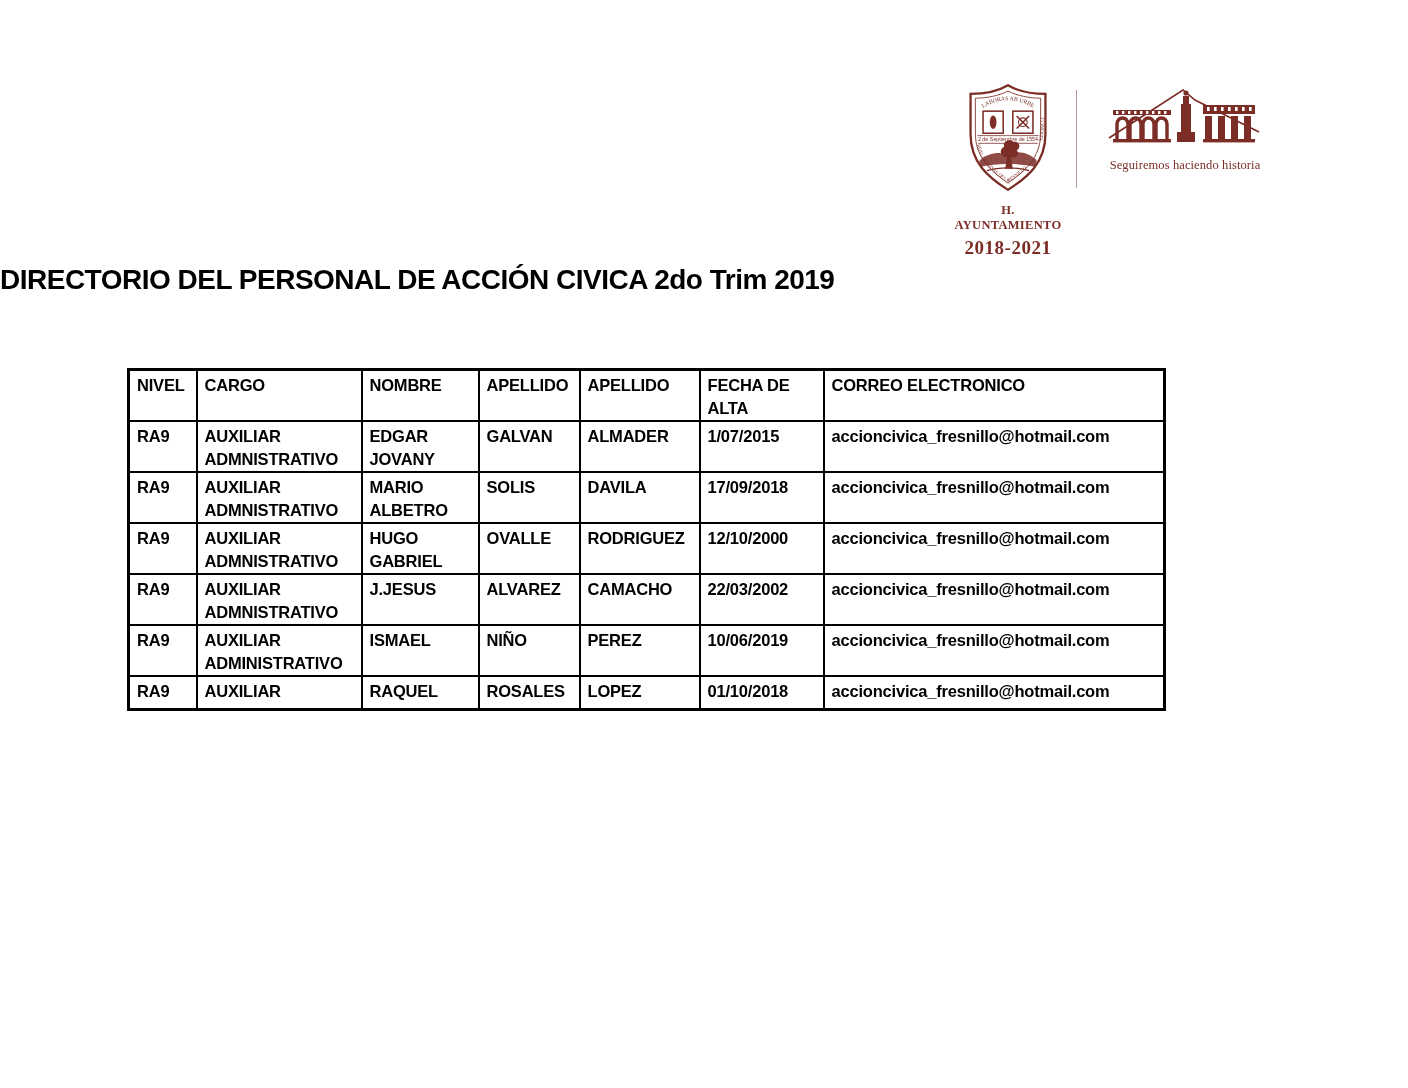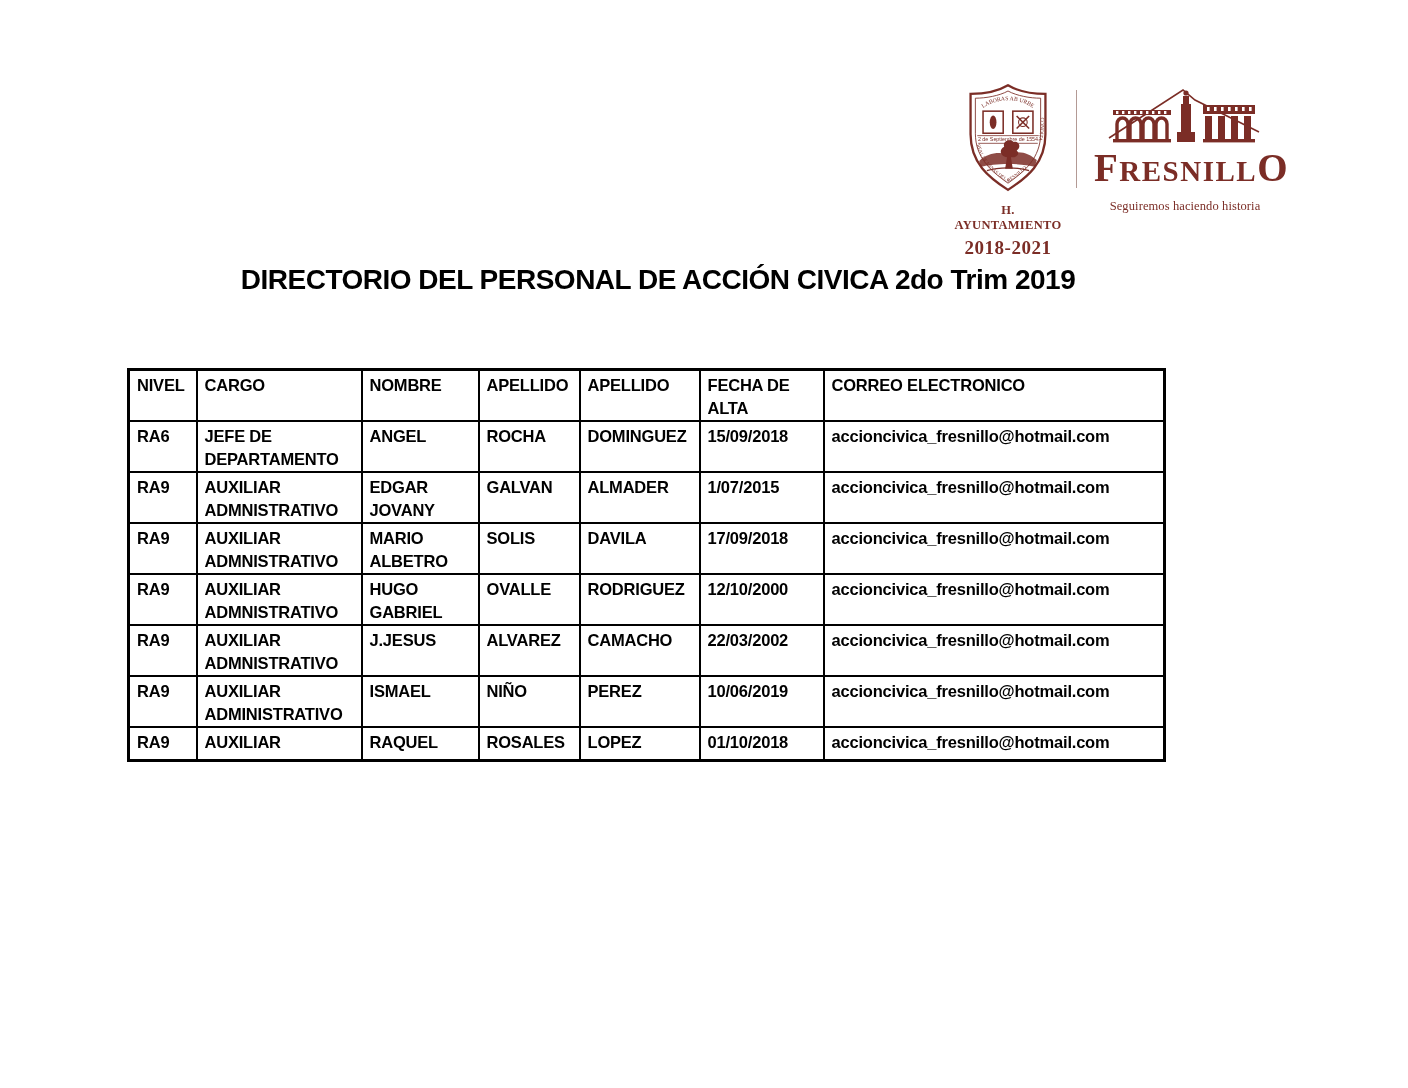--- a/index.html
+++ b/index.html
@@ -15,21 +15,21 @@
   .crest-line2{font-family:"Liberation Serif",serif;font-weight:bold;font-size:19px;letter-spacing:.5px;margin-top:4px;}
   .logo-divider{position:absolute;left:124px;top:32px;width:1px;height:98px;background:#b39a95;}
   .brand-col{position:absolute;left:142px;top:0;width:182px;text-align:center;color:#7b2d26;}
   .brand-col svg{display:block;margin:26px auto 0 auto;}
   .wordmark{font-family:"Liberation Serif",serif;font-weight:bold;letter-spacing:1.5px;line-height:1;margin-top:2px;white-space:nowrap;}
   .wordmark .big{font-size:39px;}
   .wordmark .mid{font-size:29px;}
   .tagline{font-size:12.5px;margin-top:12px;letter-spacing:.1px;font-family:Liberation Serif, serif;}
   
   .page-title{
-    position:absolute;left:0;top:264px;width:1316px;text-align:center;
+    position:absolute;left:0;top:264px;width:1316px;text-align:left;
     font-size:28px;font-weight:bold;letter-spacing:-0.5px;
   }
   
   .dir-table{
     position:absolute;left:127px;top:320px;
     border-collapse:collapse;table-layout:fixed;width:1036px;
     border:3px solid #000;
     margin-top:48px;
   }
   .dir-table th,.dir-table td{
@@ -131,21 +131,20 @@
         <rect x="128" y="23" width="2.6" height="4"></rect>
           <rect x="135" y="23" width="2.6" height="4"></rect>
         <rect x="142" y="23" width="2.6" height="4"></rect>
       </g>
       <rect x="98" y="32" width="7" height="24"></rect>
       <rect x="111" y="32" width="7" height="24"></rect>
       <rect x="124" y="32" width="7" height="24"></rect>
       <rect x="137" y="32" width="7" height="24"></rect>
       <rect x="96" y="55" width="52" height="3.4"></rect>
     </svg>
-    <div class="wordmark"><span class="big">F</span><span class="mid">RESNILL</span><span class="big">O</span></div>
     <div class="tagline">Seguiremos haciendo historia</div>
   </div>
 </div>
 
 <div class="page-title">DIRECTORIO DEL PERSONAL DE ACCIÓN CIVICA 2do Trim 2019</div>
 
 <table class="dir-table">
   <colgroup>
     <col style="width:68px">
       <col style="width:165px">
@@ -162,30 +161,20 @@
         <th>NOMBRE</th>
         <th>APELLIDO</th>
         <th>APELLIDO</th>
         <th>FECHA DE
 ALTA</th>
         <th>CORREO ELECTRONICO</th>
       </tr>
     </thead>
   <tbody>
       <tr>
-        <td>RA6</td>
-        <td>JEFE DE
-DEPARTAMENTO</td>
-        <td>ANGEL</td>
-        <td>ROCHA</td>
-        <td>DOMINGUEZ</td>
-        <td>15/09/2018</td>
-        <td>accioncivica_fresnillo@hotmail.com</td>
-      </tr>
-      <tr>
         <td>RA9</td>
         <td>AUXILIAR
 ADMNISTRATIVO</td>
         <td>EDGAR
 JOVANY</td>
         <td>GALVAN</td>
         <td>ALMADER</td>
         <td>1/07/2015</td>
         <td>accioncivica_fresnillo@hotmail.com</td>
       </tr>

